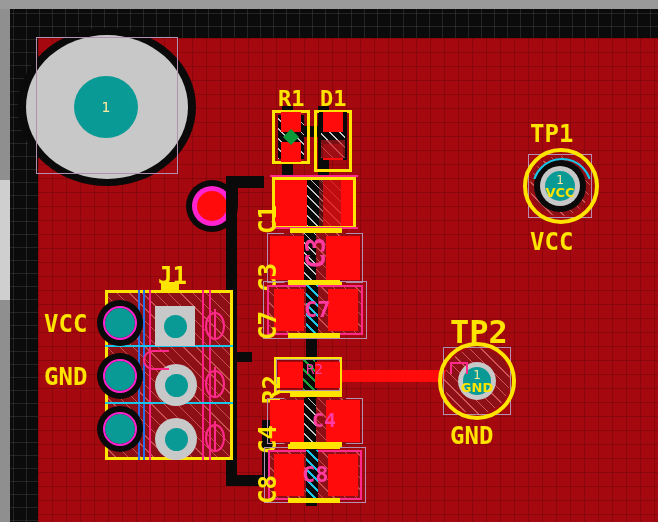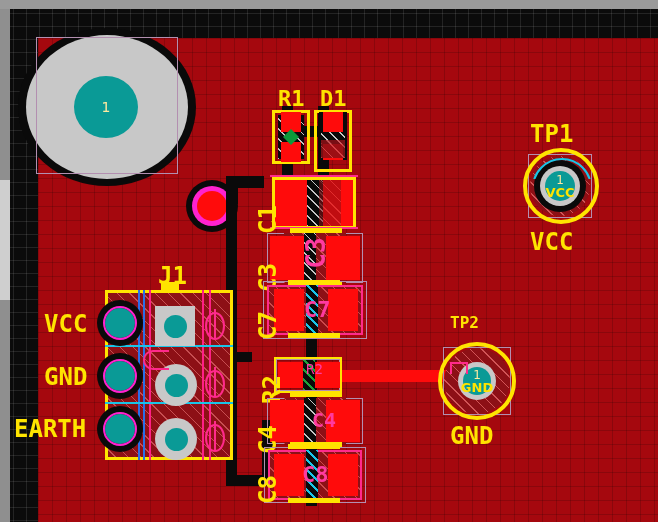--- a/index.html
+++ b/index.html
@@ -300,21 +300,20 @@
   <div class="abs" style="left:97px;top:406px;">
     <div class="j1-thole-blk" style="left:0;top:0;width:46px;height:46px;"></div>
     <div class="j1-drill" style="left:8px;top:8px;width:30px;height:30px;"></div>
     <div class="j1-thole-mag" style="left:6px;top:6px;width:34px;height:34px;"></div>
   </div>
 
   <div class="silk abs" style="left:158px;top:262px;font-size:24px;">J1</div>
 
   <div class="silk abs" style="left:44px;top:310px;font-size:24px;">VCC</div>
   <div class="silk abs" style="left:44px;top:363px;font-size:24px;">GND</div>
-  <div class="silk abs" style="left:14px;top:415px;font-size:24px;">EARTH</div>
 
   <div class="abs" style="left:518px;top:148px;">
     <div class="court" style="left:10px;top:6px;width:64px;height:64px;"></div>
     <div class="tp-hatch" style="left:12px;top:8px;width:60px;height:60px;"></div>
     <div class="tp-dark" style="left:16px;top:12px;width:52px;height:52px;"></div>
     <div class="abs" style="left:14px;top:10px;width:56px;height:56px;border:2px solid #19c5e8;border-radius:50%;
                 clip-path:polygon(0 0,100% 0,100% 35%,0 35%);"></div>
     <div class="tp-gray" style="left:22px;top:18px;width:40px;height:40px;"></div>
     <div class="tp-teal" style="left:27px;top:23px;width:30px;height:30px;">
       <span class="n">1</span>
@@ -329,21 +328,21 @@
     <div class="court" style="left:5px;top:5px;width:68px;height:68px;"></div>
     <div class="tp-hatch" style="left:6px;top:6px;width:66px;height:66px;"></div>
     <div class="tp-gray" style="left:20px;top:20px;width:38px;height:38px;"></div>
     <div class="tp-teal" style="left:25px;top:25px;width:28px;height:28px;">
       <span class="n">1</span>
       <span class="t">GND</span>
     </div>
     <div class="abs" style="left:12px;top:20px;width:14px;height:10px;border:2px solid #ff2a8c;border-bottom:none;"></div>
     <div class="tp-yel" style="left:0;top:0;width:78px;height:78px;"></div>
   </div>
-  <div class="silk abs" style="left:450px;top:313px;font-size:16px;">TP2</div>
+  <div class="silk abs" style="left:450px;top:313px;font-size:32px;">TP2</div>
   <div class="silk abs" style="left:450px;top:422px;font-size:24px;">GND</div>
 
   <div class="gutter-left">
     <div class="thumb"></div>
   </div>
   <div class="gutter-top"></div>
 
 </div>
 
 </body></html>

